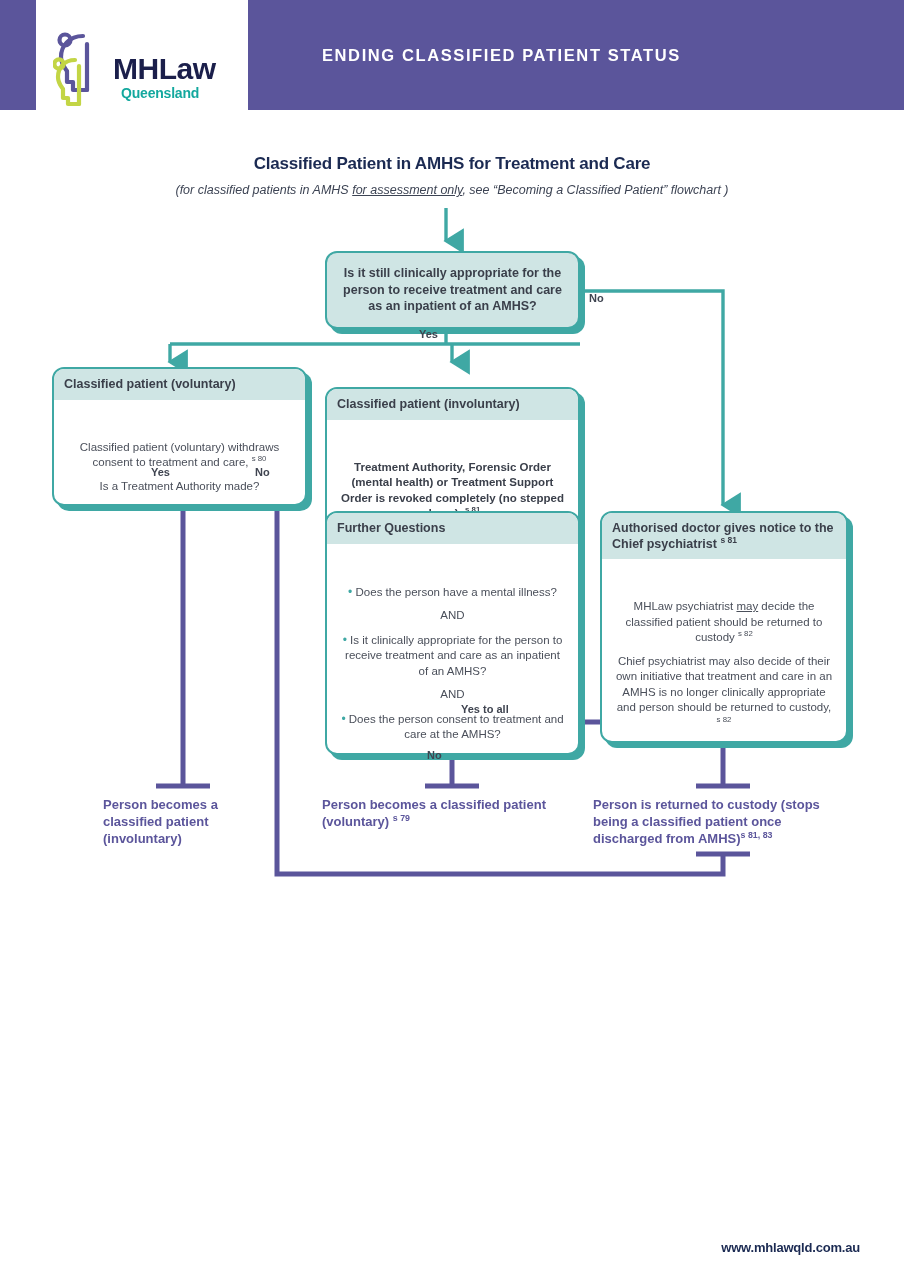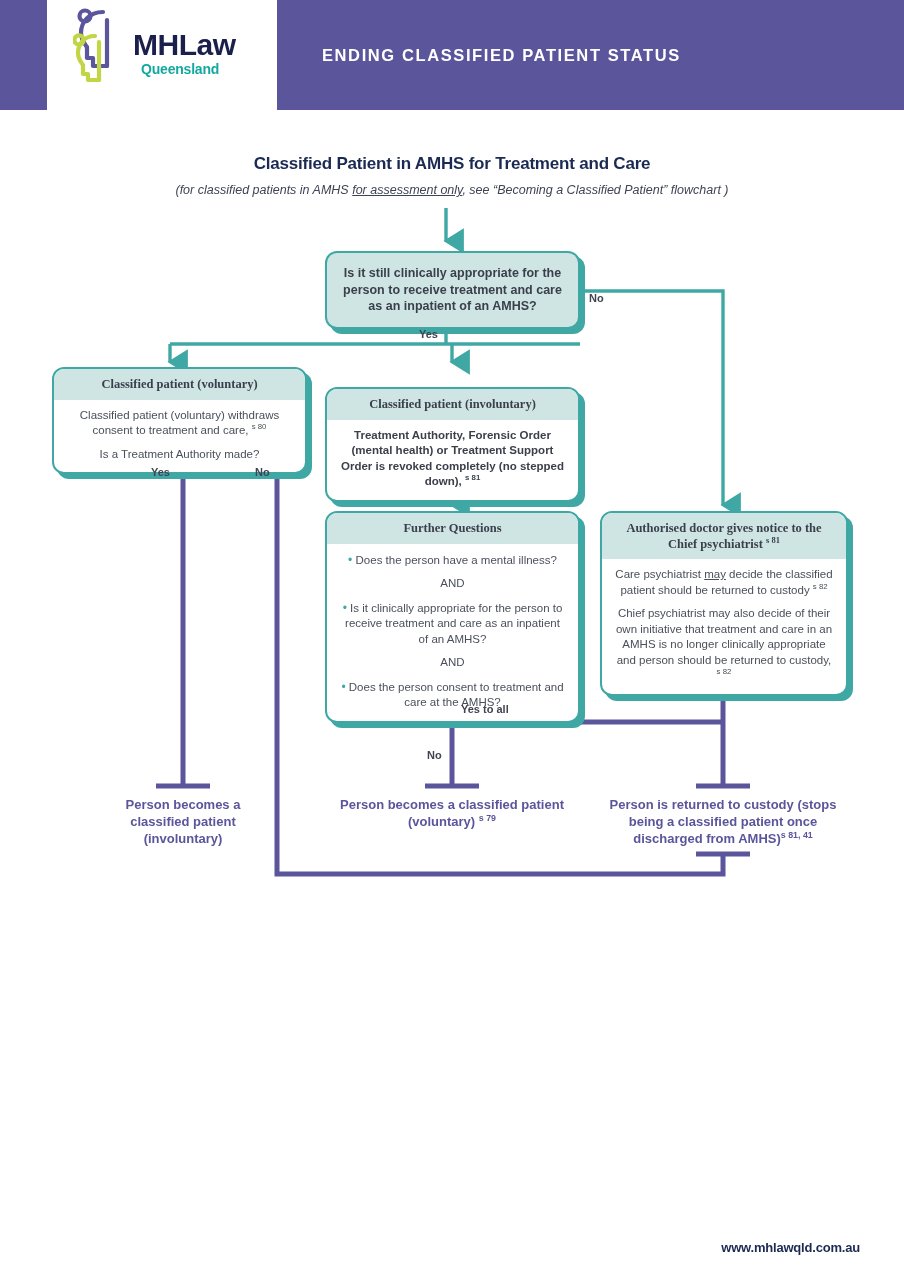--- a/index.html
+++ b/index.html
@@ -8,22 +8,22 @@
     background:#ffffff;
     font-family:"Liberation Sans", sans-serif;
     position:relative;
     overflow:hidden;
     -webkit-font-smoothing:antialiased;
   }
 
   
   .header{position:absolute;left:0;top:0;width:904px;height:110px;}
   .header-band{position:absolute;left:0;top:0;width:904px;height:110px;background:#5b559b;}
-  .logo-plate{position:absolute;left:36px;top:0;width:230px;height:110px;background:#ffffff;
-    display:flex;align-items:flex-start;justify-content:center;margin-left:11px;}
+  .logo-plate{position:absolute;left:36px;top:0;width:212px;height:110px;background:#ffffff;
+    display:flex;align-items:flex-end;justify-content:center;}
   .logo-wrap{position:relative;width:178px;height:86px;}
   .logo-svg{position:absolute;left:0;top:2px;}
   .logo-text{position:absolute;left:60px;top:30px;font-size:30px;font-weight:bold;
     color:#1b1f4b;letter-spacing:-0.5px;line-height:1;}
   .logo-sub{position:absolute;left:68px;top:62px;font-size:14px;font-weight:bold;color:#13a89e;
     letter-spacing:-0.2px;line-height:1;}
   .header-title{position:absolute;left:322px;top:0;height:110px;display:flex;align-items:center;
     color:#ffffff;font-size:16.5px;font-weight:bold;letter-spacing:1.6px;}
 
   
@@ -32,38 +32,38 @@
   .chart-sub{position:absolute;left:0;top:183px;width:904px;text-align:center;
     font-size:12.5px;color:#3d4454;font-style:italic;}
   .chart-sub u{text-decoration:underline;}
 
   
   #wires{position:absolute;left:0;top:0;width:904px;height:1282px;pointer-events:none;}
 
   
   .node{position:absolute;box-sizing:border-box;border:2.5px solid #3fa8a4;border-radius:12px;
     background:#ffffff;box-shadow:5px 5px 0 0 #3fa8a4;overflow:hidden;}
-  .node .hd{background:#cfe5e4;color:#3a3f4a;font-weight:bold;text-align:center;
-    padding:8px 10px 7px;font-size:12.5px;line-height:1.25;font-family:Liberation Serif, serif;}
-  .node .bd{padding:8px 12px 10px;text-align:center;color:#4a4f5a;font-size:11.5px;line-height:1.35;}
+  .node .hd{background:#cfe5e4;color:#3a3f4a;font-weight:bold;text-align:left;
+    padding:8px 10px 7px;font-size:12.5px;line-height:1.25;}
+  .node .bd{padding:8px 12px 10px;text-align:center;color:#4a4f5a;font-size:11.5px;line-height:1.35;margin-top:32px;}
   .node .bd p{margin:0 0 8px;}
   .node .bd p:last-child{margin-bottom:0;}
   .node.solid{background:#cfe5e4;}
   .node.solid .onlybody{padding:12px 14px;text-align:center;color:#3a3f4a;
     font-weight:bold;font-size:12.5px;line-height:1.33;}
   .node .bd.bold{font-weight:bold;color:#3a3f4a;}
   sup{font-size:0.68em;vertical-align:super;line-height:0;}
   .bullet{color:#3fa8a4;font-size:1.05em;}
   .node .bd u{text-decoration:underline;}
 
   
   .elabel{position:absolute;font-size:11px;font-weight:bold;color:#3f4450;white-space:nowrap;}
 
   
-  .outcome{position:absolute;text-align:center;color:#5b559b;font-weight:bold;
+  .outcome{position:absolute;color:#5b559b;font-weight:bold;
     font-size:13px;line-height:1.3;}
 
   
   .footer{position:absolute;right:44px;top:1240px;font-size:13px;font-weight:bold;
     color:#1b2a52;letter-spacing:-0.2px;}
 </style>
 </head>
 <body>
 
 <div class="header">
@@ -151,31 +151,31 @@
     <p>AND</p>
     <p><span class="bullet">•</span> <span>Is it clinically appropriate for the person to receive treatment and care as an inpatient of an AMHS?</span></p>
     <p>AND</p>
     <p><span class="bullet">•</span> <span>Does the person consent to treatment and care at the AMHS?</span></p>
   </div>
 </div>
 
 <div class="node" style="left:600px;top:511px;width:248px;">
   <div class="hd"><span>Authorised doctor gives notice to the Chief psychiatrist </span><sup>s 81</sup></div>
   <div class="bd">
-    <p><span>Care psychiatrist </span><u>may</u><span> decide the classified patient should be returned to custody </span><sup>s 82</sup></p>
+    <p><span>MHLaw psychiatrist </span><u>may</u><span> decide the classified patient should be returned to custody </span><sup>s 82</sup></p>
     <p><span>Chief psychiatrist may also decide of their own initiative that treatment and care in an AMHS is no longer clinically appropriate and person should be returned to custody, </span><sup>s 82</sup></p>
   </div>
 </div>
 
 <div class="elabel" style="left:589px;top:292px;">No</div>
 <div class="elabel" style="left:419px;top:328px;">Yes</div>
 <div class="elabel" style="left:151px;top:466px;">Yes</div>
 <div class="elabel" style="left:255px;top:466px;">No</div>
 <div class="elabel" style="left:461px;top:703px;">Yes to all</div>
 <div class="elabel" style="left:427px;top:749px;">No</div>
 
 <div class="outcome" style="left:103px;top:797px;width:160px;">Person becomes a classified patient (involuntary)</div>
 
 <div class="outcome" style="left:322px;top:797px;width:260px;"><span>Person becomes a classified patient (voluntary) </span><sup>s 79</sup></div>
 
-<div class="outcome" style="left:593px;top:797px;width:260px;"><span>Person is returned to custody (stops being a classified patient once discharged from AMHS)</span><sup>s 81, 41</sup></div>
+<div class="outcome" style="left:593px;top:797px;width:260px;"><span>Person is returned to custody (stops being a classified patient once discharged from AMHS)</span><sup>s 81, 83</sup></div>
 
 <div class="footer">www.mhlawqld.com.au</div>
 
 </body></html>

